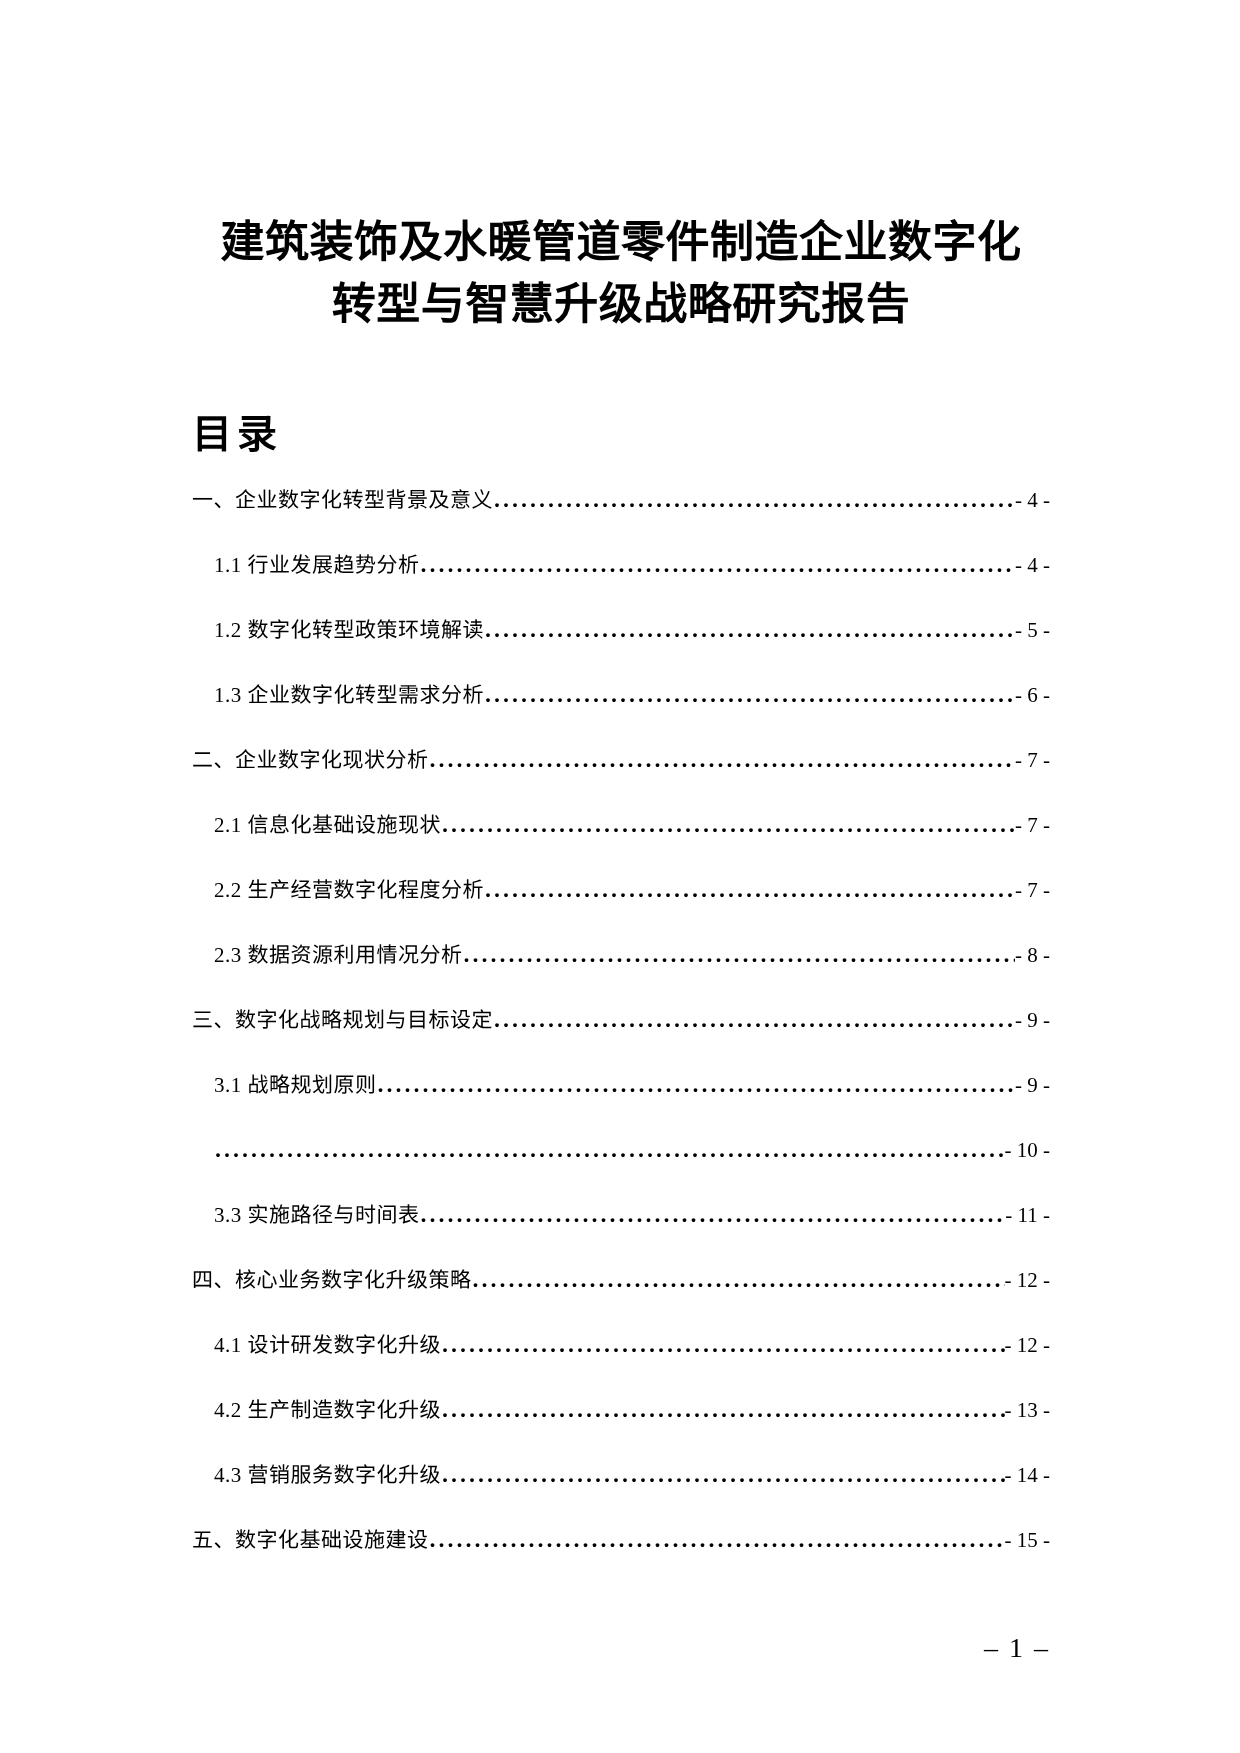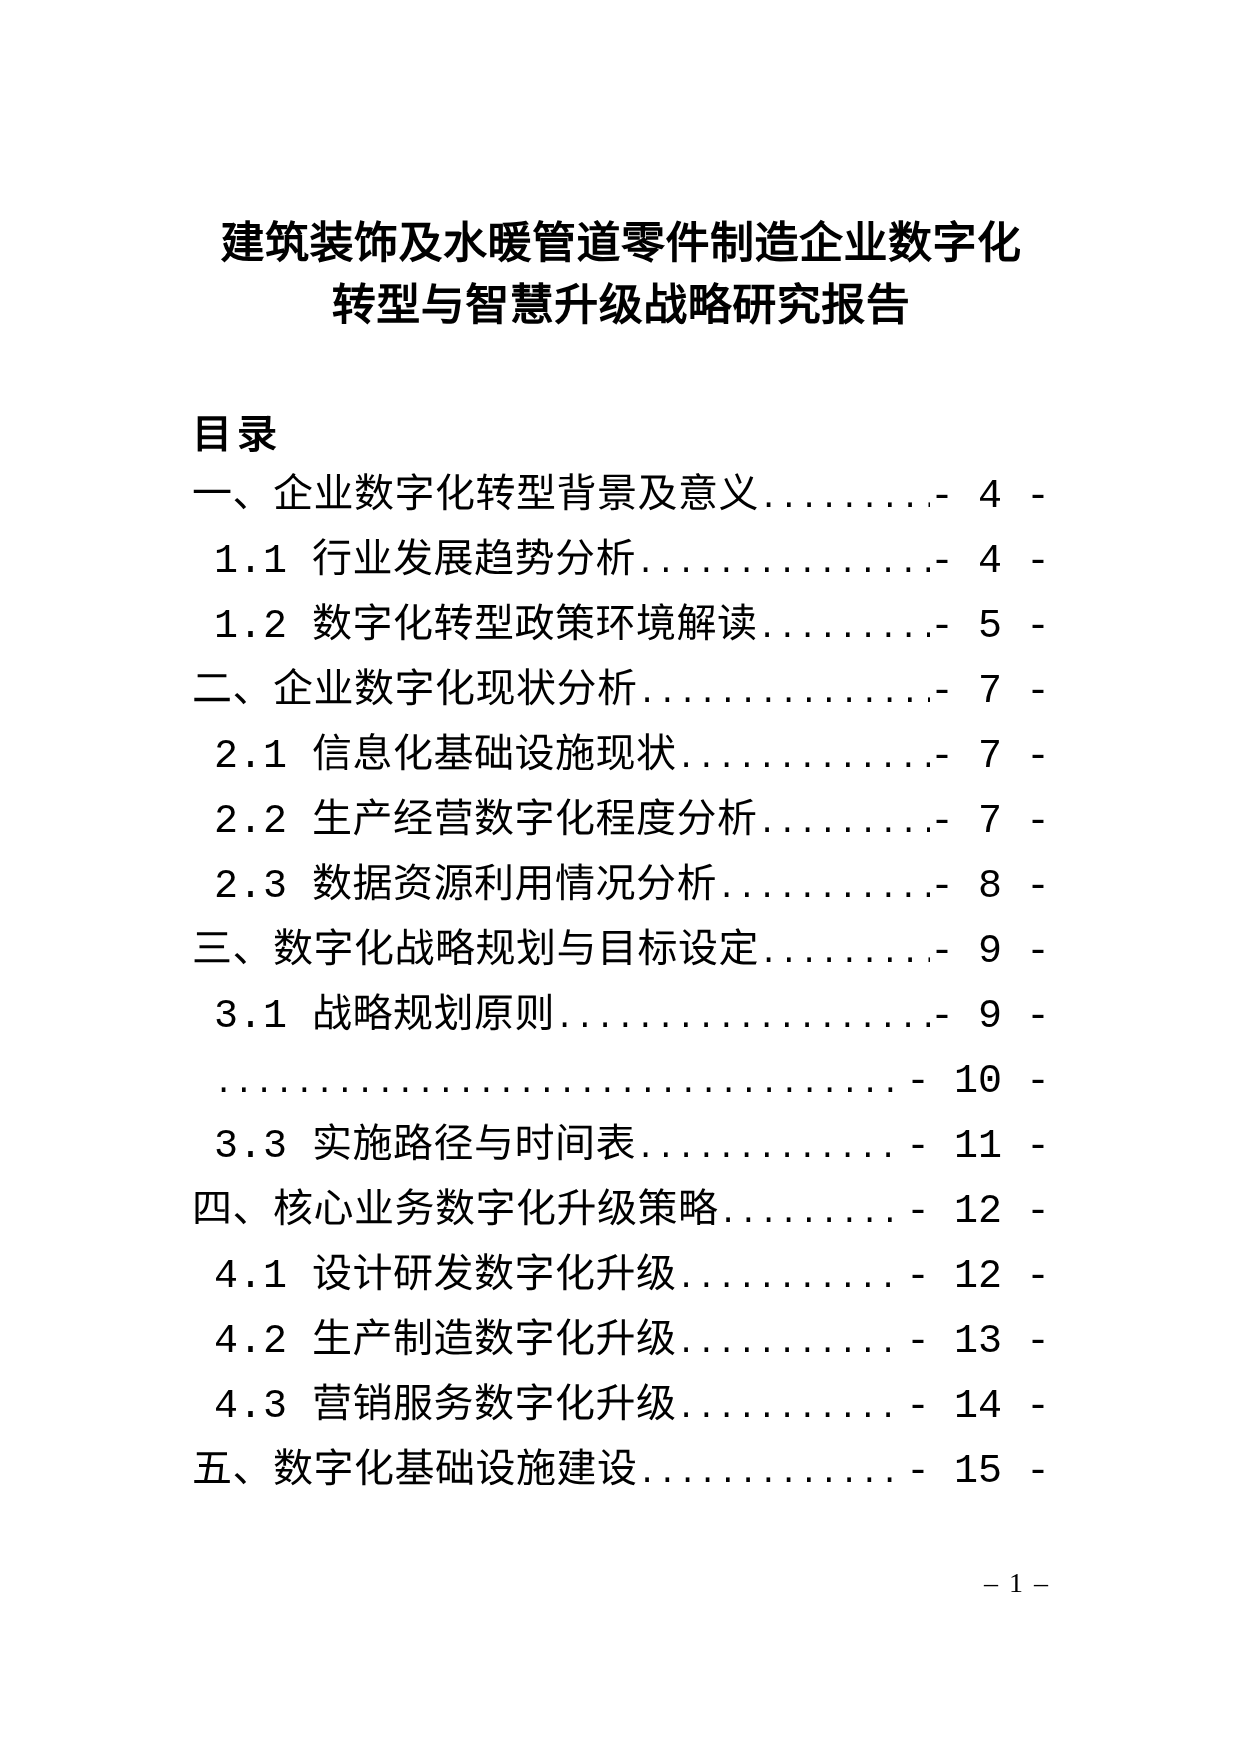--- a/index.html
+++ b/index.html
@@ -15,21 +15,21 @@
     font-family: "Liberation Serif", "DejaVu Serif", serif;
   }
   .page {
     box-sizing: border-box;
     width: 1240px;
     height: 1753px;
     padding: 212px 190px 0 192px;
     overflow: hidden;
   }
   .doc-title {
-    font-family: Liberation Sans, sans-serif;
+    font-family: Liberation Serif, serif;
     font-weight: bold;
     font-size: 44px;
     line-height: 62px;
     text-align: center;
     letter-spacing: 0.5px;
   }
   .toc-heading {
     margin-top: 70px;
     font-family: "Liberation Sans", "DejaVu Sans", sans-serif;
     font-weight: bold;
@@ -39,23 +39,22 @@
     text-align: left;
   }
   .toc-list {
     margin-top: 2px;
   }
   .toc-row {
     display: flex;
     align-items: baseline;
     height: 65px;
     line-height: 65px;
-    font-size: 40px;
+    font-size: 21px;
     cursor: pointer;
-    font-family: Liberation Mono, monospace;
   }
   .toc-row.lvl2 {
     padding-left: 22px;
   }
   .toc-label {
     white-space: nowrap;
     letter-spacing: 0.5px;
   }
   .toc-dots {
     flex: 1 1 auto;
@@ -101,20 +100,25 @@
   </div>
       <div class="toc-row lvl2">
     <span class="toc-label">1.1 行业发展趋势分析</span>
     <span class="toc-dots"></span>
     <span class="toc-page">- 4 -</span>
   </div>
       <div class="toc-row lvl2">
     <span class="toc-label">1.2 数字化转型政策环境解读</span>
     <span class="toc-dots"></span>
     <span class="toc-page">- 5 -</span>
+  </div>
+      <div class="toc-row lvl2">
+    <span class="toc-label">1.3 企业数字化转型需求分析</span>
+    <span class="toc-dots"></span>
+    <span class="toc-page">- 6 -</span>
   </div>
       <div class="toc-row lvl1">
     <span class="toc-label">二、企业数字化现状分析</span>
     <span class="toc-dots"></span>
     <span class="toc-page">- 7 -</span>
   </div>
       <div class="toc-row lvl2">
     <span class="toc-label">2.1 信息化基础设施现状</span>
     <span class="toc-dots"></span>
     <span class="toc-page">- 7 -</span>

